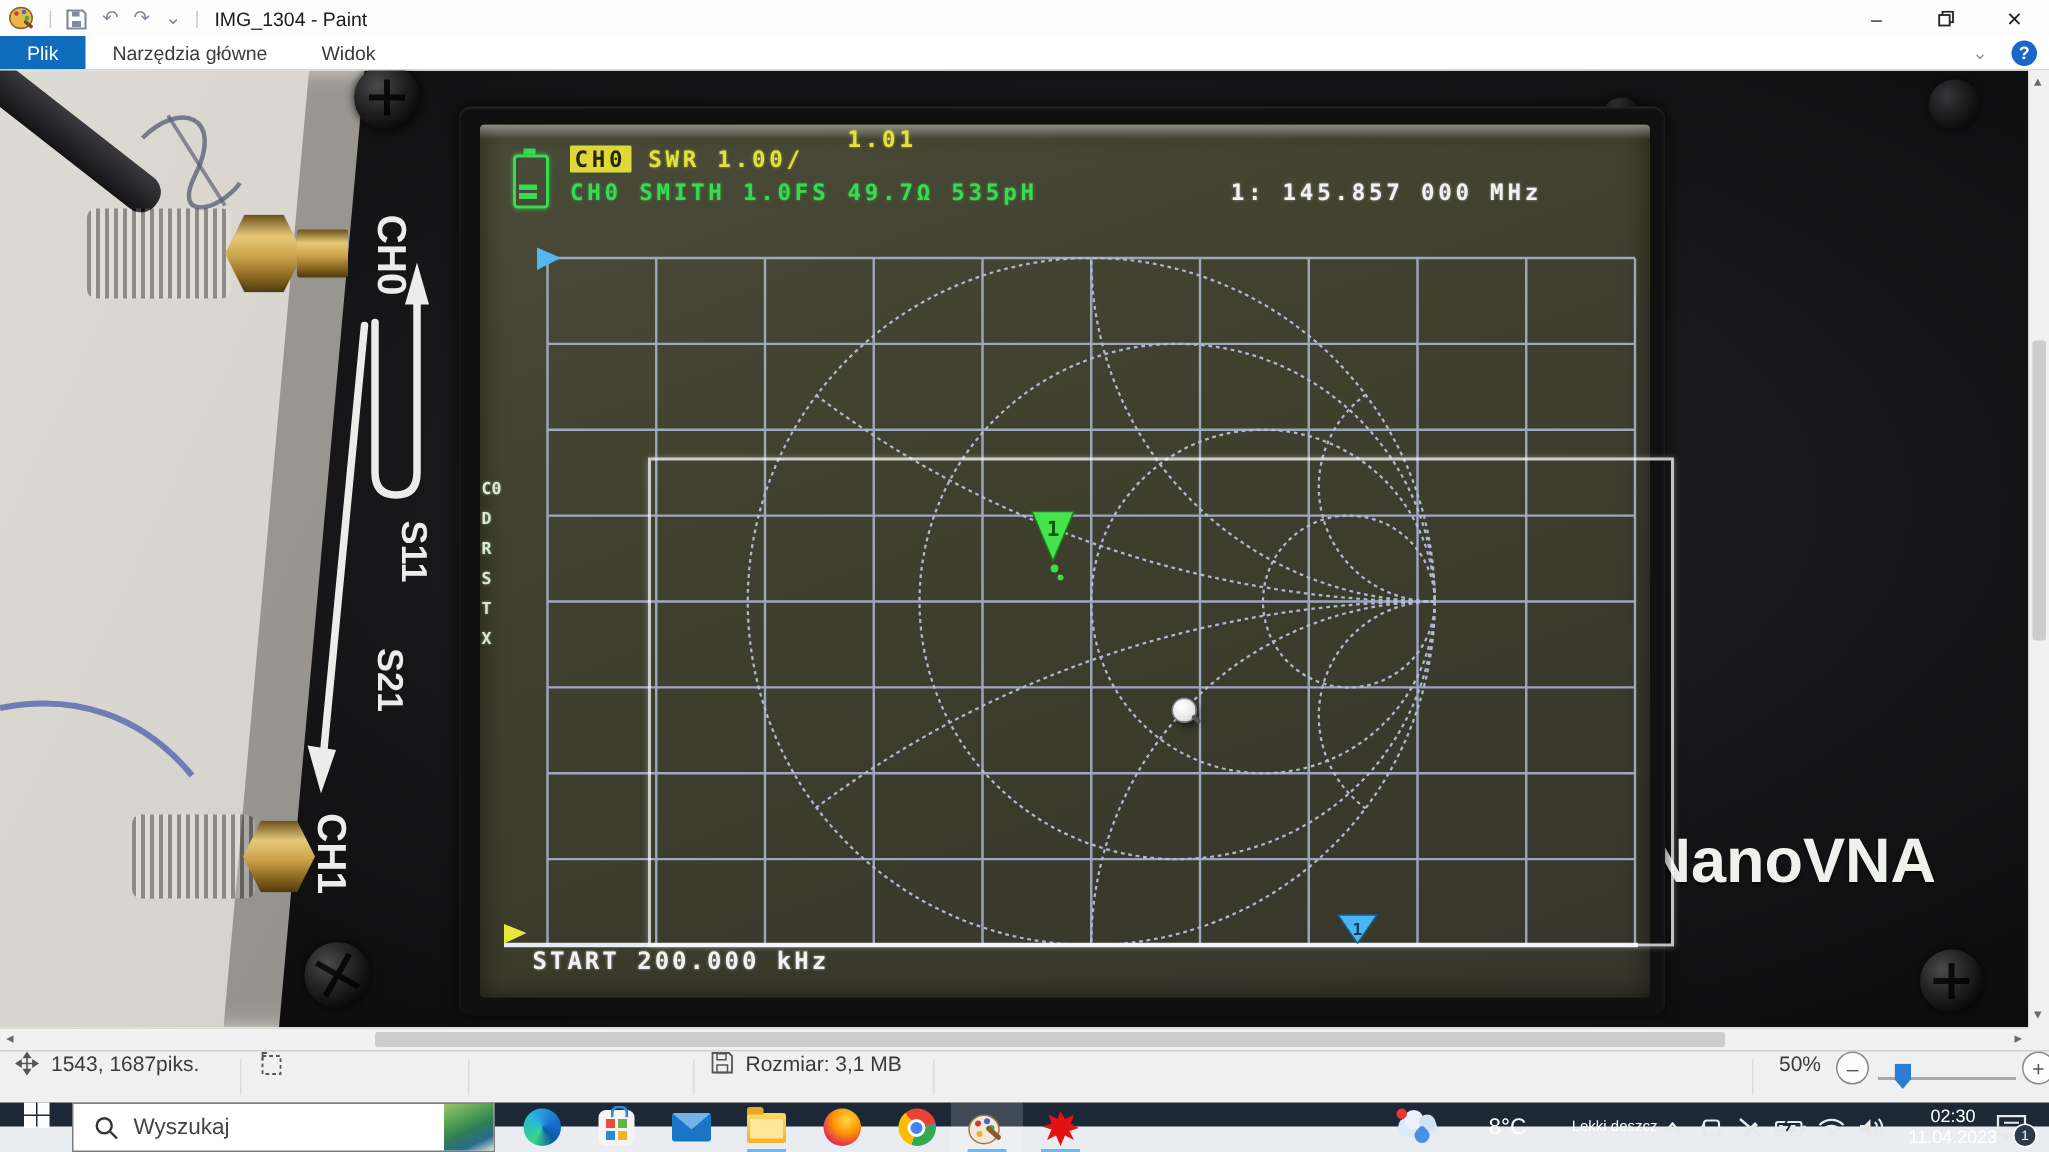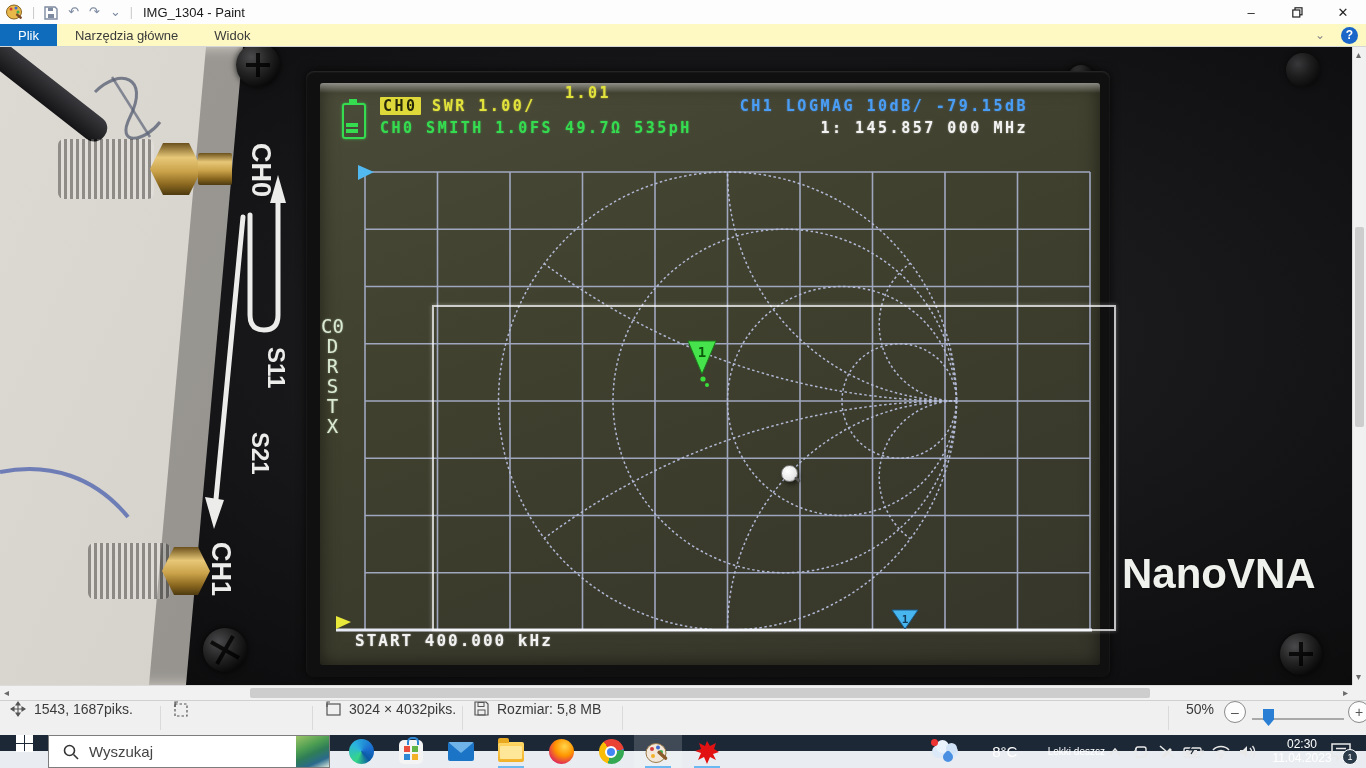--- a/index.html
+++ b/index.html
@@ -11,21 +11,21 @@
     display:flex;align-items:center;font-size:13px;color:#1a1a1a;}
   .app-icon{width:18px;height:16px;margin:0 4px 0 6px;display:inline-block;}
   .qsep{color:#c9c9c9;margin:0 4px;font-size:12px;}
   .qbtn{background:none;border:none;padding:0 5px;font-size:13px;color:#7d8aa0;cursor:default;line-height:22px;}
   .qbtn svg{vertical-align:middle;}
   .win-title{margin-left:6px;}
   .win-controls{margin-left:auto;display:flex;height:24px;}
   .win-controls .wbtn{width:46px;height:24px;border:none;background:none;font-size:13px;color:#222;
     display:flex;align-items:center;justify-content:center;}
   
-  .tabbar{position:absolute;left:0;top:24px;width:1366px;height:23px;background:#fef9c3;
+  .tabbar{position:absolute;left:0;top:24px;width:1366px;height:23px;background:#ffffff;
     border-bottom:1px solid #d5d6d7;display:flex;align-items:stretch;font-size:13px;color:#3b3b3b;box-sizing:border-box;}
   .tab{padding:0 18px;display:flex;align-items:center;}
   .tab.active{background:#0f6cbd;color:#fff;}
   .ribbon-right{margin-left:auto;display:flex;align-items:center;gap:10px;padding-right:8px;}
   .collapse-btn{border:none;background:none;color:#8a8a8a;font-size:12px;}
   .help-btn{width:17px;height:17px;border-radius:50%;background:#1b66c9;color:#fff;border:none;
     font-size:12px;font-weight:bold;display:flex;align-items:center;justify-content:center;padding:0;}
 
   
   .canvas-area{position:absolute;left:0;top:47px;width:1366px;height:653px;background:#e9edf1;}
@@ -34,21 +34,21 @@
   .device-body{position:absolute;left:0;top:0;width:1352px;height:638px;
     background:radial-gradient(ellipse at 55% 45%,#232326 0%,#151517 55%,#0a0a0b 100%);
     clip-path:polygon(243px 0,1352px 0,1352px 638px,186px 638px);}
   .edge-shadow{position:absolute;left:0;top:0;width:1352px;height:638px;
     background:rgba(20,18,15,.32);filter:blur(7px);
     clip-path:polygon(206px 0,246px 0,189px 638px,149px 638px);}
   .screw{position:absolute;border-radius:50%;
     background:radial-gradient(circle at 35% 32%,#4a4a4c 0%,#242425 40%,#070708 78%);
     box-shadow:0 0 6px rgba(0,0,0,.8);}
   .screw svg{position:absolute;left:0;top:0;}
-  .nanovna-logo{position:absolute;left:1122px;top:503px;width:226px;font-size:42px;font-weight:bold;
+  .nanovna-logo{position:absolute;left:1097px;top:503px;width:226px;font-size:42px;font-weight:bold;
     letter-spacing:0px;color:#eef1ec;text-shadow:0 1px 2px rgba(0,0,0,.6);}
   
   .conn{position:absolute;border-radius:6px;}
   .gold{background:linear-gradient(180deg,#6b501c 0%,#e7c878 28%,#caa24a 55%,#8a671f 80%,#4d3a10 100%);}
   .knurl{background-image:repeating-linear-gradient(90deg,rgba(0,0,0,.35) 0 3px,rgba(255,255,255,.18) 3px 6px);}
   .cable{position:absolute;background:linear-gradient(180deg,#3a3a3e,#141416);border-radius:12px;}
 
   
   .bezel{position:absolute;left:306px;top:24px;width:804px;height:606px;background:#101011;
     border-radius:8px;box-shadow:inset 0 1px 2px rgba(255,255,255,.12),0 0 10px rgba(0,0,0,.7);}
@@ -58,22 +58,22 @@
   .screen::before{content:"";position:absolute;left:0;top:0;width:100%;height:10px;
     background:linear-gradient(180deg,rgba(255,255,255,.45),rgba(255,255,255,0));}
   .scr-text{position:absolute;font-family:"DejaVu Sans Mono",monospace;font-weight:bold;
     font-size:15px;letter-spacing:2.5px;white-space:pre;}
   .t-yellow{color:#e2e23c;text-shadow:0 0 2px rgba(226,226,60,.6);}
   .t-green{color:#35dc50;text-shadow:0 0 2px rgba(53,220,80,.6);}
   .t-blue{color:#4a9df5;text-shadow:0 0 2px rgba(74,157,245,.6);}
   .t-white{color:#f2f2f2;text-shadow:0 0 2px rgba(255,255,255,.5);}
   .chip{background:#ded83a;color:#27270a;padding:0 3px;border-radius:1px;}
   .cal-text{position:absolute;left:1px;top:233px;font-family:"DejaVu Sans Mono",monospace;
-    font-weight:normal;font-size:19px;line-height:20px;color:#d9e9d2;white-space:pre-line;
-    text-shadow:0 0 2px rgba(220,240,210,.5);text-align:center;}
+    font-weight:bold;font-size:11px;line-height:20px;color:#d9e9d2;white-space:pre-line;
+    text-shadow:0 0 2px rgba(220,240,210,.5);}
   .battery{position:absolute;left:22px;top:20px;width:20px;height:32px;border:2px solid #35dc50;
     border-radius:3px;box-shadow:0 0 3px rgba(53,220,80,.7);}
   .battery::before{content:"";position:absolute;left:5px;top:-6px;width:8px;height:4px;background:#35dc50;}
   .battery::after{content:"";position:absolute;left:2px;bottom:2px;width:12px;height:12px;
     background:linear-gradient(180deg,#35dc50 0 4px,transparent 4px 6px,#35dc50 6px 10px,transparent 10px 12px);}
   .reflect-rect{position:absolute;left:432px;top:258px;width:680px;height:322px;
     border:2px solid rgba(252,252,255,.75);box-shadow:0 0 4px rgba(255,255,255,.35);}
   .mouse-cursor{position:absolute;left:781px;top:418px;width:15px;height:15px;border-radius:50%;
     background:radial-gradient(circle at 38% 35%,#ffffff 0%,#e8e8e8 60%,#b9b9b9 100%);
     border:1px solid #7c7c7c;box-shadow:2px 3px 4px rgba(0,0,0,.45);}
@@ -259,31 +259,30 @@
         <polygon points="16,533 16,546 31,539" fill="#e8e83a"></polygon>
       </svg>
 
       <div class="battery"></div>
 
       <div class="scr-text t-yellow" style="left:60px;top:14px;"><span class="chip">CH0</span><span> SWR 1.00/</span></div>
       <div class="scr-text t-yellow" style="left:245px;top:1px;">1.01</div>
       <div class="scr-text t-green" style="left:60px;top:36px;">CH0 SMITH 1.0FS</div>
       <div class="scr-text t-green" style="left:245px;top:36px;">49.7Ω 535pH</div>
 
-      <div class="scr-text t-blue" style="right:72px;top:14px;text-align:right;">CH1 LOGMAG 10dB/ -79.15dB</div>
       <div class="scr-text t-white" style="right:72px;top:36px;text-align:right;">1: 145.857 000 MHz</div>
 
       <div class="cal-text">C0
 D
 R
 S
 T
 X</div>
 
-      <div class="scr-text t-white" style="left:35px;top:548px;font-size:16px;letter-spacing:2px;">START 400.000 kHz</div>
+      <div class="scr-text t-white" style="left:35px;top:548px;font-size:16px;letter-spacing:2px;">START 200.000 kHz</div>
     </div>
 
     <div class="reflect-rect"></div>
     <div class="mouse-cursor"></div>
   </div>
 
   <div class="vscroll">
     <span class="sarrow" style="left:3px;top:1px;">▴</span>
     <div class="sthumb" style="left:2px;top:180px;width:9px;height:200px;"></div>
     <span class="sarrow" style="left:3px;bottom:1px;position:absolute;">▾</span>
@@ -304,35 +303,28 @@
     <span>1543, 1687piks.</span>
   </div>
   <div class="ssep" style="left:160px;"></div>
   <div class="seg" style="left:172px;">
     <svg width="17" height="16" viewBox="0 0 17 16">
         <rect x="3" y="3" width="12" height="12" fill="none" stroke="#555" stroke-width="1.2" stroke-dasharray="2.5 2"></rect>
         <path d="M3 6V1h3" stroke="#555" stroke-width="1.2" fill="none"></path>
       </svg>
   </div>
   <div class="ssep" style="left:312px;"></div>
-  <div class="seg" style="left:324px;">
-    <svg width="17" height="16" viewBox="0 0 17 16">
-        <rect x="3" y="3" width="13" height="11" fill="none" stroke="#555" stroke-width="1.2"></rect>
-        <path d="M3 6V1h3" stroke="#555" stroke-width="1.2" fill="none"></path>
-      </svg>
-    <span>3024 × 4032piks.</span>
-  </div>
   <div class="ssep" style="left:462px;"></div>
   <div class="seg" style="left:474px;">
     <svg width="15" height="15" viewBox="0 0 15 15">
         <path d="M1 1h11l2 2v11H1z" fill="none" stroke="#555" stroke-width="1.2"></path>
         <rect x="4" y="9" width="7" height="5" fill="none" stroke="#555"></rect>
         <rect x="4" y="1.5" width="6" height="4" fill="none" stroke="#555"></rect>
       </svg>
-    <span>Rozmiar: 5,8 MB</span>
+    <span>Rozmiar: 3,1 MB</span>
   </div>
   <div class="ssep" style="left:622px;"></div>
   <div class="ssep" style="left:1168px;"></div>
   <div class="seg" style="left:1186px;">
     <span>50%</span>
   </div>
   <div class="seg" style="left:1224px;">
       <button class="zoombtn">–</button>
     </div>
   <div class="ztrack"></div>

